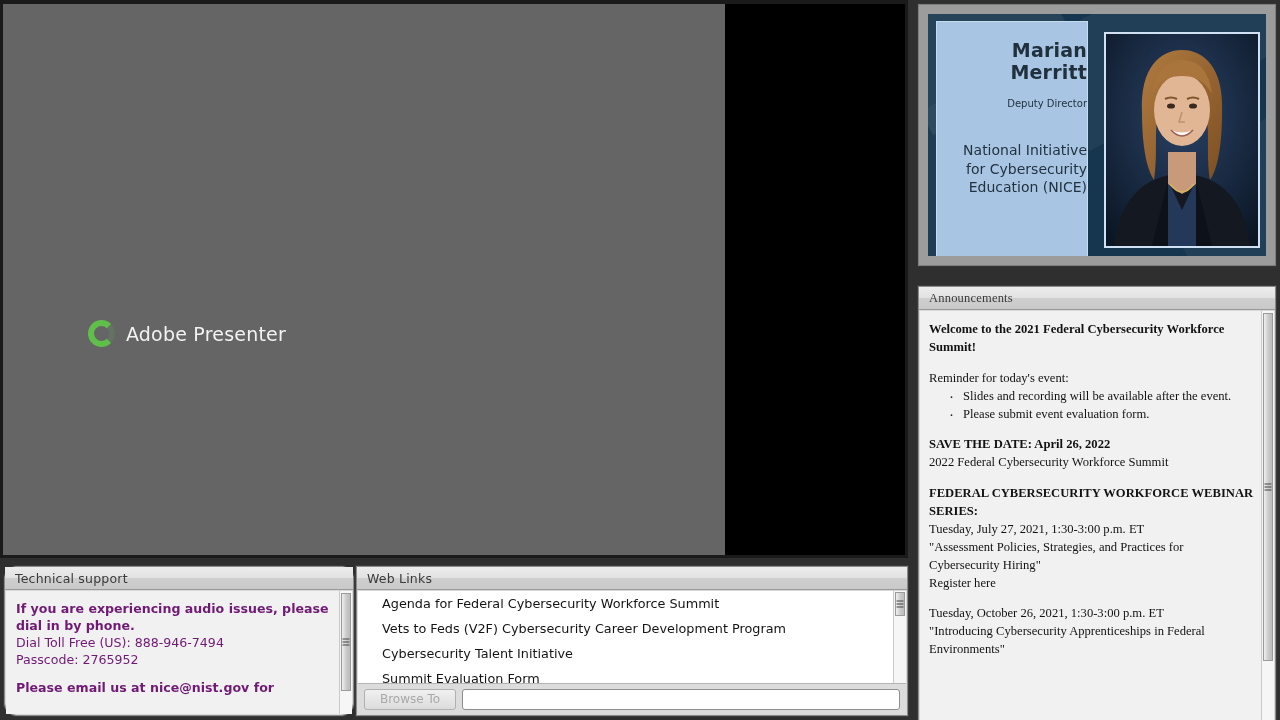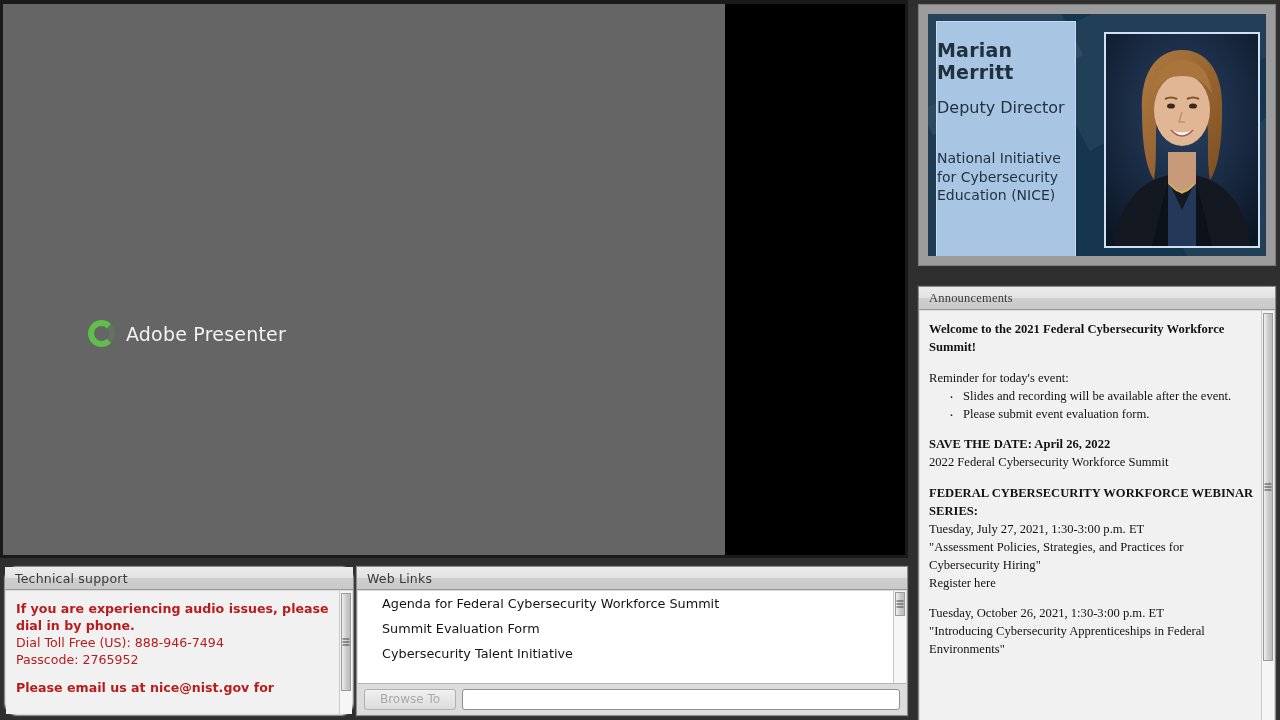--- a/index.html
+++ b/index.html
@@ -105,21 +105,21 @@
   .sgrip i {
     display: block; height: 1px; margin-bottom: 2px;
     background: #444;
   }
 
   
   #tech-pod { left: 4px; top: 566px; width: 350px; height: 150px; border-radius: 13px; }
   #tech-text {
     padding: 9px 16px 0 10px;
     font-size: 12.6px;
-    color: #b91c1c;
+    color: #701a75;
     line-height: 1.35;
   }
   #tech-text .b { font-weight: bold; }
   #tech-text p { margin: 0; }
   #tech-text .sp { height: 11px; }
 
   
   #links-pod { left: 356px; top: 566px; width: 552px; height: 150px; }
   #links-list {
     position: absolute;
@@ -183,34 +183,34 @@
     overflow: hidden;
   }
   .slide-facet {
     position: absolute;
     background: rgba(255,255,255,0.07);
     transform: rotate(-28deg);
   }
   #slide-card {
     position: absolute;
     left: 8px; top: 7px;
-    width: 140px; height: 236px;
+    width: 152px; height: 236px;
     background: #a8c6e4;
     border: 1px solid #c8dcf0;
-    text-align: left;
+    text-align: right;
     padding-top: 18px;
     color: #1b2733;
   }
   #slide-card .nm {
     font-size: 19px; font-weight: bold; line-height: 1.15;
     color: #20303c;
     letter-spacing: .2px;
   }
   #slide-card .ttl {
-    margin-top: 14px; font-size: 16px; color: #23323f;
+    margin-top: 14px; font-size: 10px; color: #23323f;
   }
   #slide-card .org {
     margin-top: 32px; font-size: 14px; line-height: 1.35; color: #23323f;
   }
   #slide-photo {
     position: absolute;
     left: 176px; top: 18px;
     width: 156px; height: 216px;
     border: 2px solid #cfe1f2;
     overflow: hidden;
@@ -371,22 +371,23 @@
         </div>
       </div>
     </div>
   </div>
 
   <div class="pod" id="links-pod">
     <div class="pod-title">Web Links</div>
     <div class="pod-body">
       <div id="links-list">
         <div class="link-row">Agenda for Federal Cybersecurity Workforce Summit</div>
+        <div class="link-row">Vets to Feds (V2F) Cybersecurity Career Development Program</div>
+        <div class="link-row">Cybersecurity Talent Initiative</div>
         <div class="link-row">Summit Evaluation Form</div>
-        <div class="link-row">Cybersecurity Talent Initiative</div>
         <div class="sbar" style="bottom:0;">
           <div class="sthumb" style="top:1px;height:24px;">
             <div class="sgrip" style="top:50%;">
                 <i></i>
                 <i></i>
                 <i></i>
               </div>
           </div>
         </div>
       </div>

